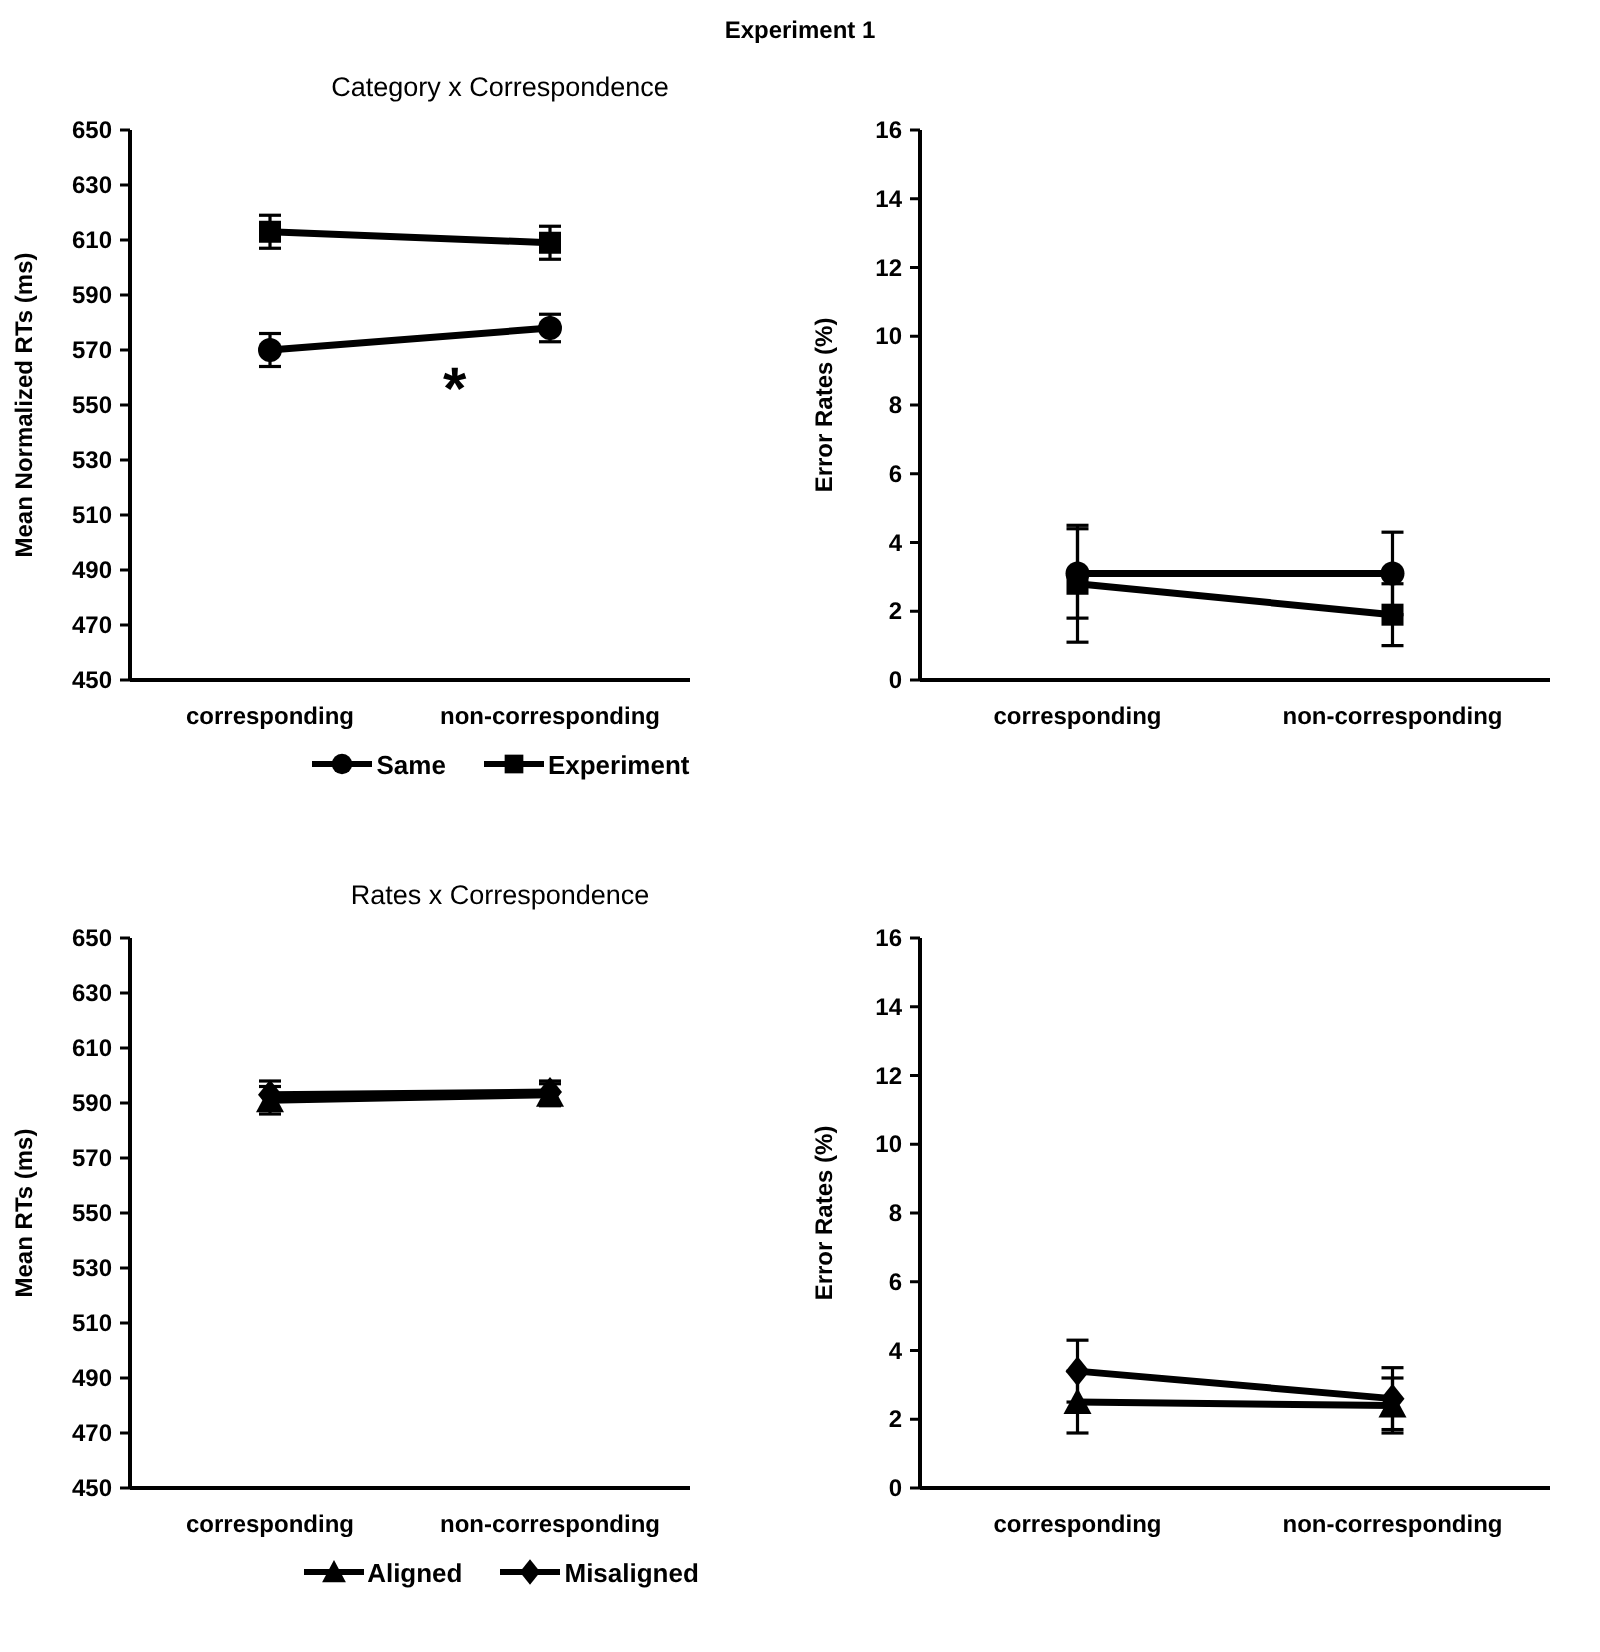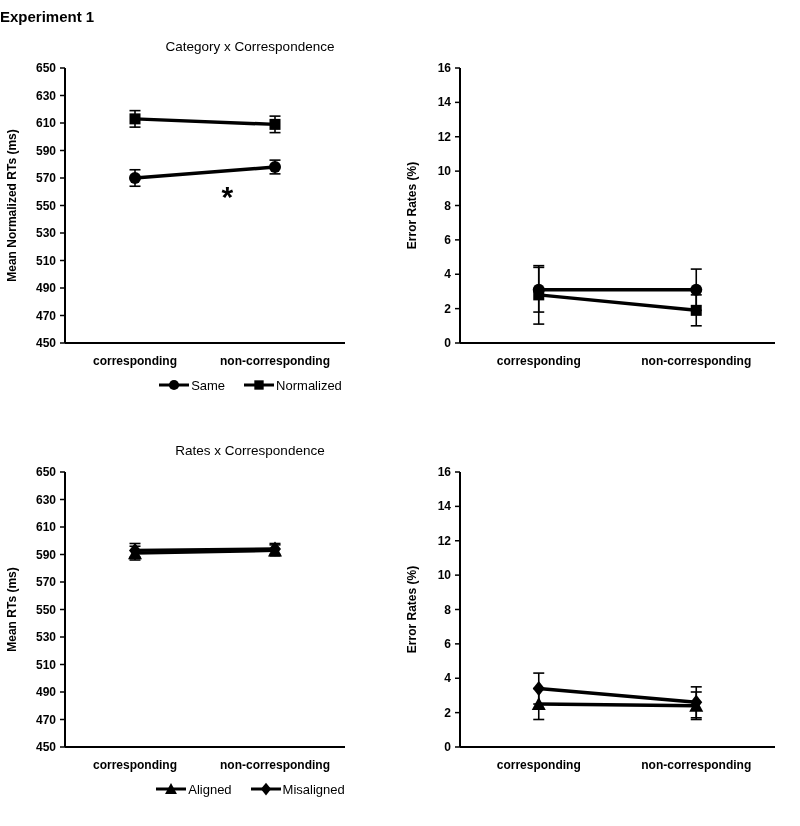--- a/index.html
+++ b/index.html
@@ -6,29 +6,29 @@
   html, body { margin: 0; padding: 0; background: #fff; }
   .figure {
     position: relative;
     width: 800px;
     height: 826px;
     background: #ffffff;
     color: #000;
     font-family: "Liberation Sans", sans-serif;
     overflow: hidden;
   }
-  .fig-title { padding-top: 8px; font-size: 15px; font-weight: bold; }
+  .fig-title { padding-top: 8px; text-align: center; font-size: 12px; font-weight: bold; }
   .group-title { width: 500px; text-align: center; font-size: 13.5px; font-weight: normal; }
   .group-cat { margin-top: 14px; }
   .group-act { margin-top: 50px; }
   .panels { display: flex; margin-top: 2px; }
   .panels svg { display: block; flex: 0 0 auto; }
   .legend { width: 500px; display: flex; justify-content: center; align-items: center; gap: 18px; margin-top: 4px; }
   .legend-item { display: inline-flex; align-items: center; }
-  .legend-label { font-size: 13px; font-weight: normal; margin-left: 1px; }
+  .legend-label { font-size: 13px; font-weight: bold; margin-left: 1px; }
   svg text { font-family: "Liberation Sans", sans-serif; fill: #000; }
   .tick-label { font-size: 12px; font-weight: bold; }
   .cat-label { font-size: 12px; font-weight: bold; }
   .axis-label { font-size: 12px; font-weight: bold; }
   .annotation { font-size: 30px; font-weight: bold; }
 </style>
 </head>
 <body>
 
 <div class="figure">
@@ -136,21 +136,21 @@
             <line x1="1" y1="8" x2="31" y2="8" stroke="#000" stroke-width="3"></line>
             <circle cx="16" cy="8" r="5.1" fill="#000"></circle>
           </svg>
           <span class="legend-label">Same</span>
         </span>
         <span class="legend-item">
           <svg width="32" height="16">
             <line x1="1" y1="8" x2="31" y2="8" stroke="#000" stroke-width="3"></line>
             <rect x="11.325" y="3.325" width="9.35" height="9.35" fill="#000"></rect>
           </svg>
-          <span class="legend-label">Normalized</span>
+          <span class="legend-label">Experiment</span>
         </span>
       </div>
   </section>
 
   <section class="group group-act">
     <div class="group-title">Rates x Correspondence</div>
     <div class="panels">
       <svg id="chart-2" width="400" height="317" viewBox="0 0 400 317">
           <line x1="65" y1="12" x2="65" y2="287" stroke="#000" stroke-width="2"></line>
           <line x1="65" y1="287" x2="345" y2="287" stroke="#000" stroke-width="2"></line>

